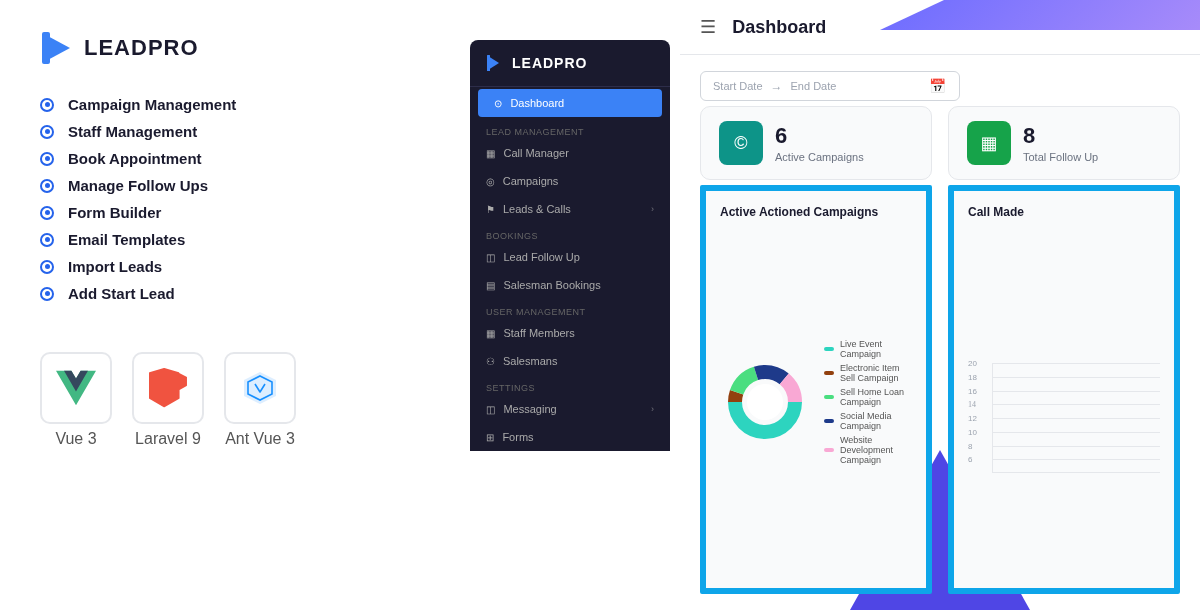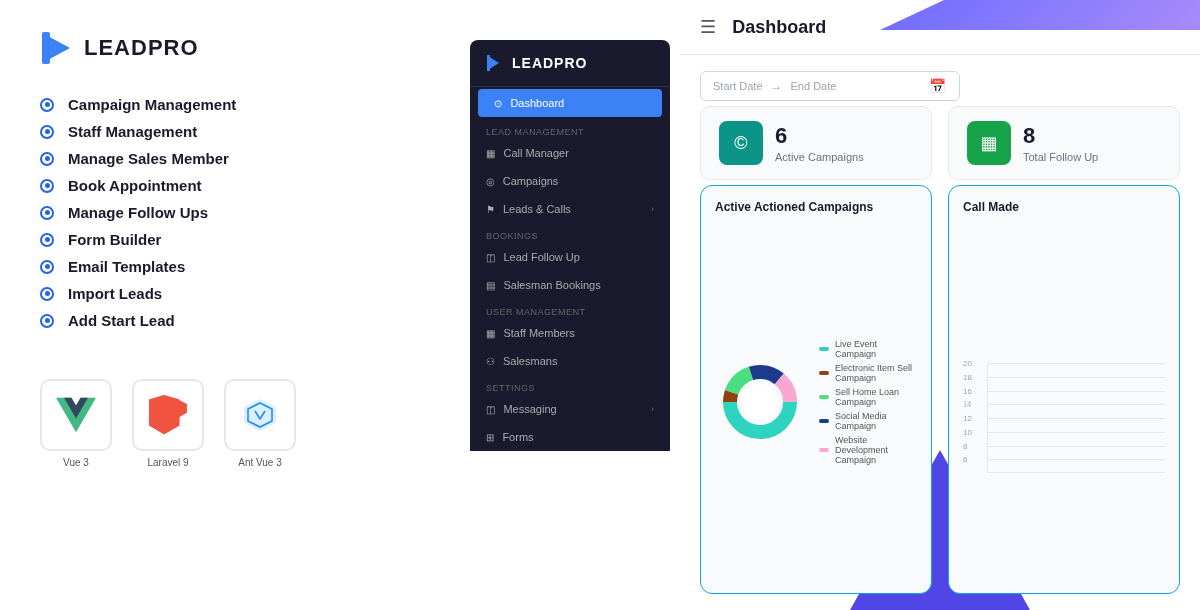--- a/index.html
+++ b/index.html
@@ -115,21 +115,21 @@
       border: 2px solid #e5e7eb;
       border-radius: 10px;
       display: flex;
       align-items: center;
       justify-content: center;
       font-size: 28px;
       background: #fff;
     }
 
     .tech-label {
-      font-size: 10px;
+      font-size: 16px;
       color: #555;
       font-weight: 500;
     }
 
     
     .sidebar-mockup {
       width: 200px;
       background: #1a1a2e;
       display: flex;
       flex-direction: column;
@@ -295,22 +295,22 @@
     .stat-label { font-size: 11px; color: #6b7280; margin-top: 2px; }
 
     .charts-row {
       display: flex;
       gap: 16px;
       flex: 1;
     }
 
     .chart-card {
       background: #f9fafb;
-      border: 1px solid #0ea5e9;
-      border-radius: 12px;
+      border: 6px solid #0ea5e9;
+      border-radius: 2px;
       padding: 14px;
       flex: 1;
       display: flex;
       flex-direction: column;
     }
 
     .chart-title {
       font-size: 12px;
       font-weight: 600;
       color: #1a1a2e;
@@ -376,24 +376,20 @@
     </div>
 
     <ul class="menu-list">
     <li>
           <span class="bullet"></span>
           <span>Campaign Management</span>
         </li>
         <li>
           <span class="bullet"></span>
           <span>Staff Management</span>
-        </li>
-        <li>
-          <span class="bullet"></span>
-          <span>Manage Sales Member</span>
         </li>
         <li>
           <span class="bullet"></span>
           <span>Book Appointment</span>
         </li>
         <li>
           <span class="bullet"></span>
           <span>Manage Follow Ups</span>
         </li>
         <li>

